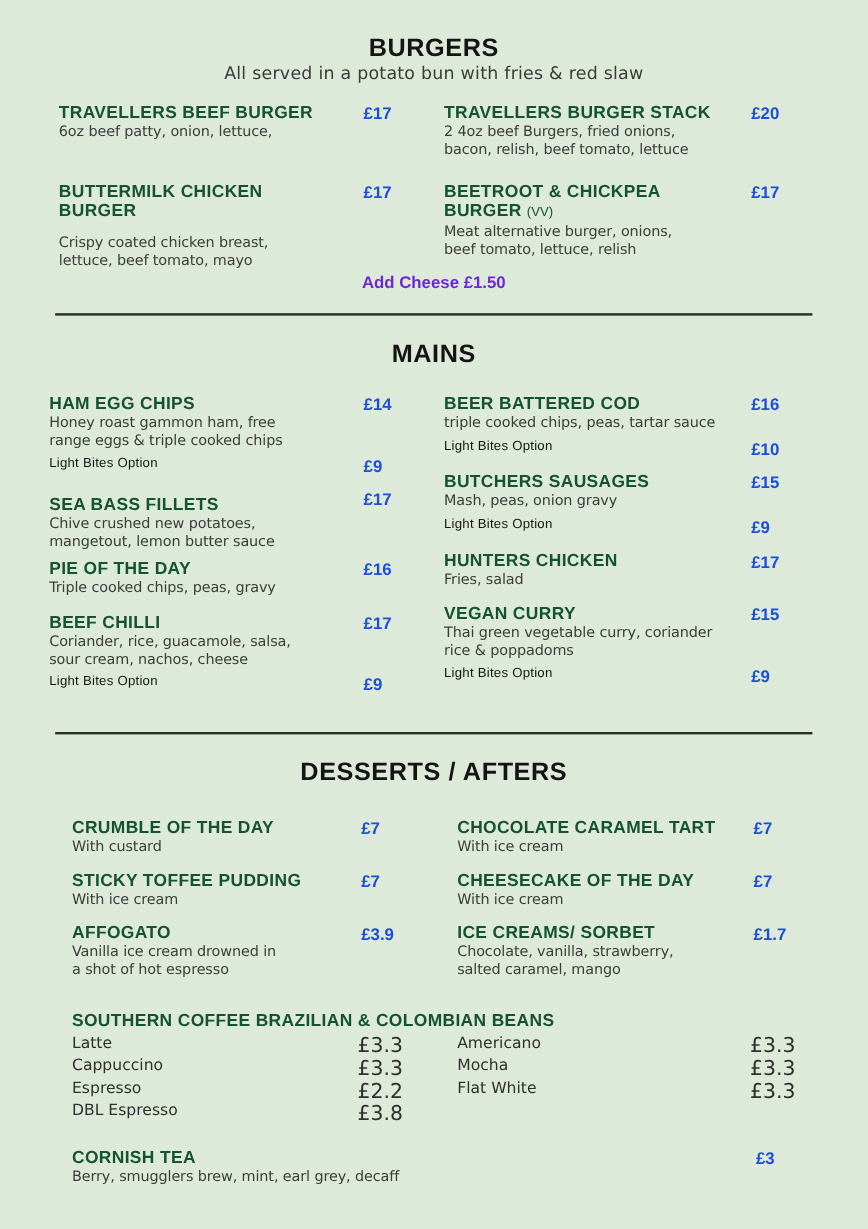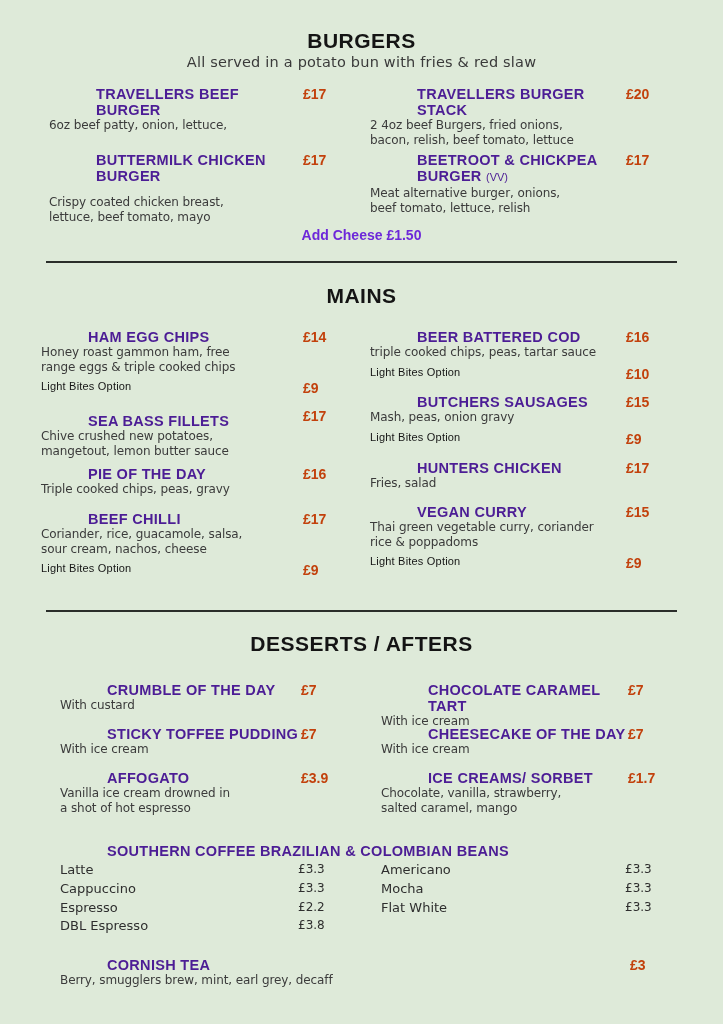--- a/index.html
+++ b/index.html
@@ -20,41 +20,41 @@
     position:absolute; left:0; width:723px; text-align:center;
     font-family:"DejaVu Sans", sans-serif; font-weight:normal;
     font-size:14.5px; color:#3a3a3a; letter-spacing:0.2px;
   }
   .divider {
     position:absolute; left:46px; width:631px; height:2px; background:#2a2e2a;
   }
   .item { position:absolute; }
   .name {
     font-family:"Liberation Sans", sans-serif; font-weight:bold;
-    font-size:14.5px; line-height:16px; letter-spacing:0.3px; color:#4c1d95;margin-left:47px;
+    font-size:14.5px; line-height:16px; letter-spacing:0.3px; color:#14532d;
   }
   .name .tag { font-size:11px; font-weight:normal; letter-spacing:0; }
   .desc {
     font-family:"DejaVu Sans", sans-serif; font-size:12px; line-height:15px;
     color:#3b3b3b; letter-spacing:-0.1px;
   }
   .price {
     position:absolute; font-family:"Liberation Sans", sans-serif; font-weight:bold;
-    font-size:14px; color:#c2410c;
+    font-size:14px; color:#1d4ed8;
   }
   .lb {
     position:absolute;
     font-family:"Liberation Sans", sans-serif; font-weight:normal;
     font-size:11px; color:#151515; letter-spacing:0.2px;
   }
   .coffee-name {
     position:absolute; font-family:"DejaVu Sans", sans-serif; font-size:13px; color:#2e2e2e;
   }
   .coffee-price {
-    position:absolute; font-family:"DejaVu Sans", sans-serif; font-size:12px; color:#2e2e2e;
+    position:absolute; font-family:"DejaVu Sans", sans-serif; font-size:17px; color:#2e2e2e;
   }
   .center-bold {
     position:absolute; left:0; width:723px; text-align:center;
     font-family:"Liberation Sans", sans-serif; font-weight:bold; font-size:14px; color:#6d28d9;
   }
 </style>
 </head>
 <body>
 
 <div class="section-title" style="top:29px;">BURGERS</div>

